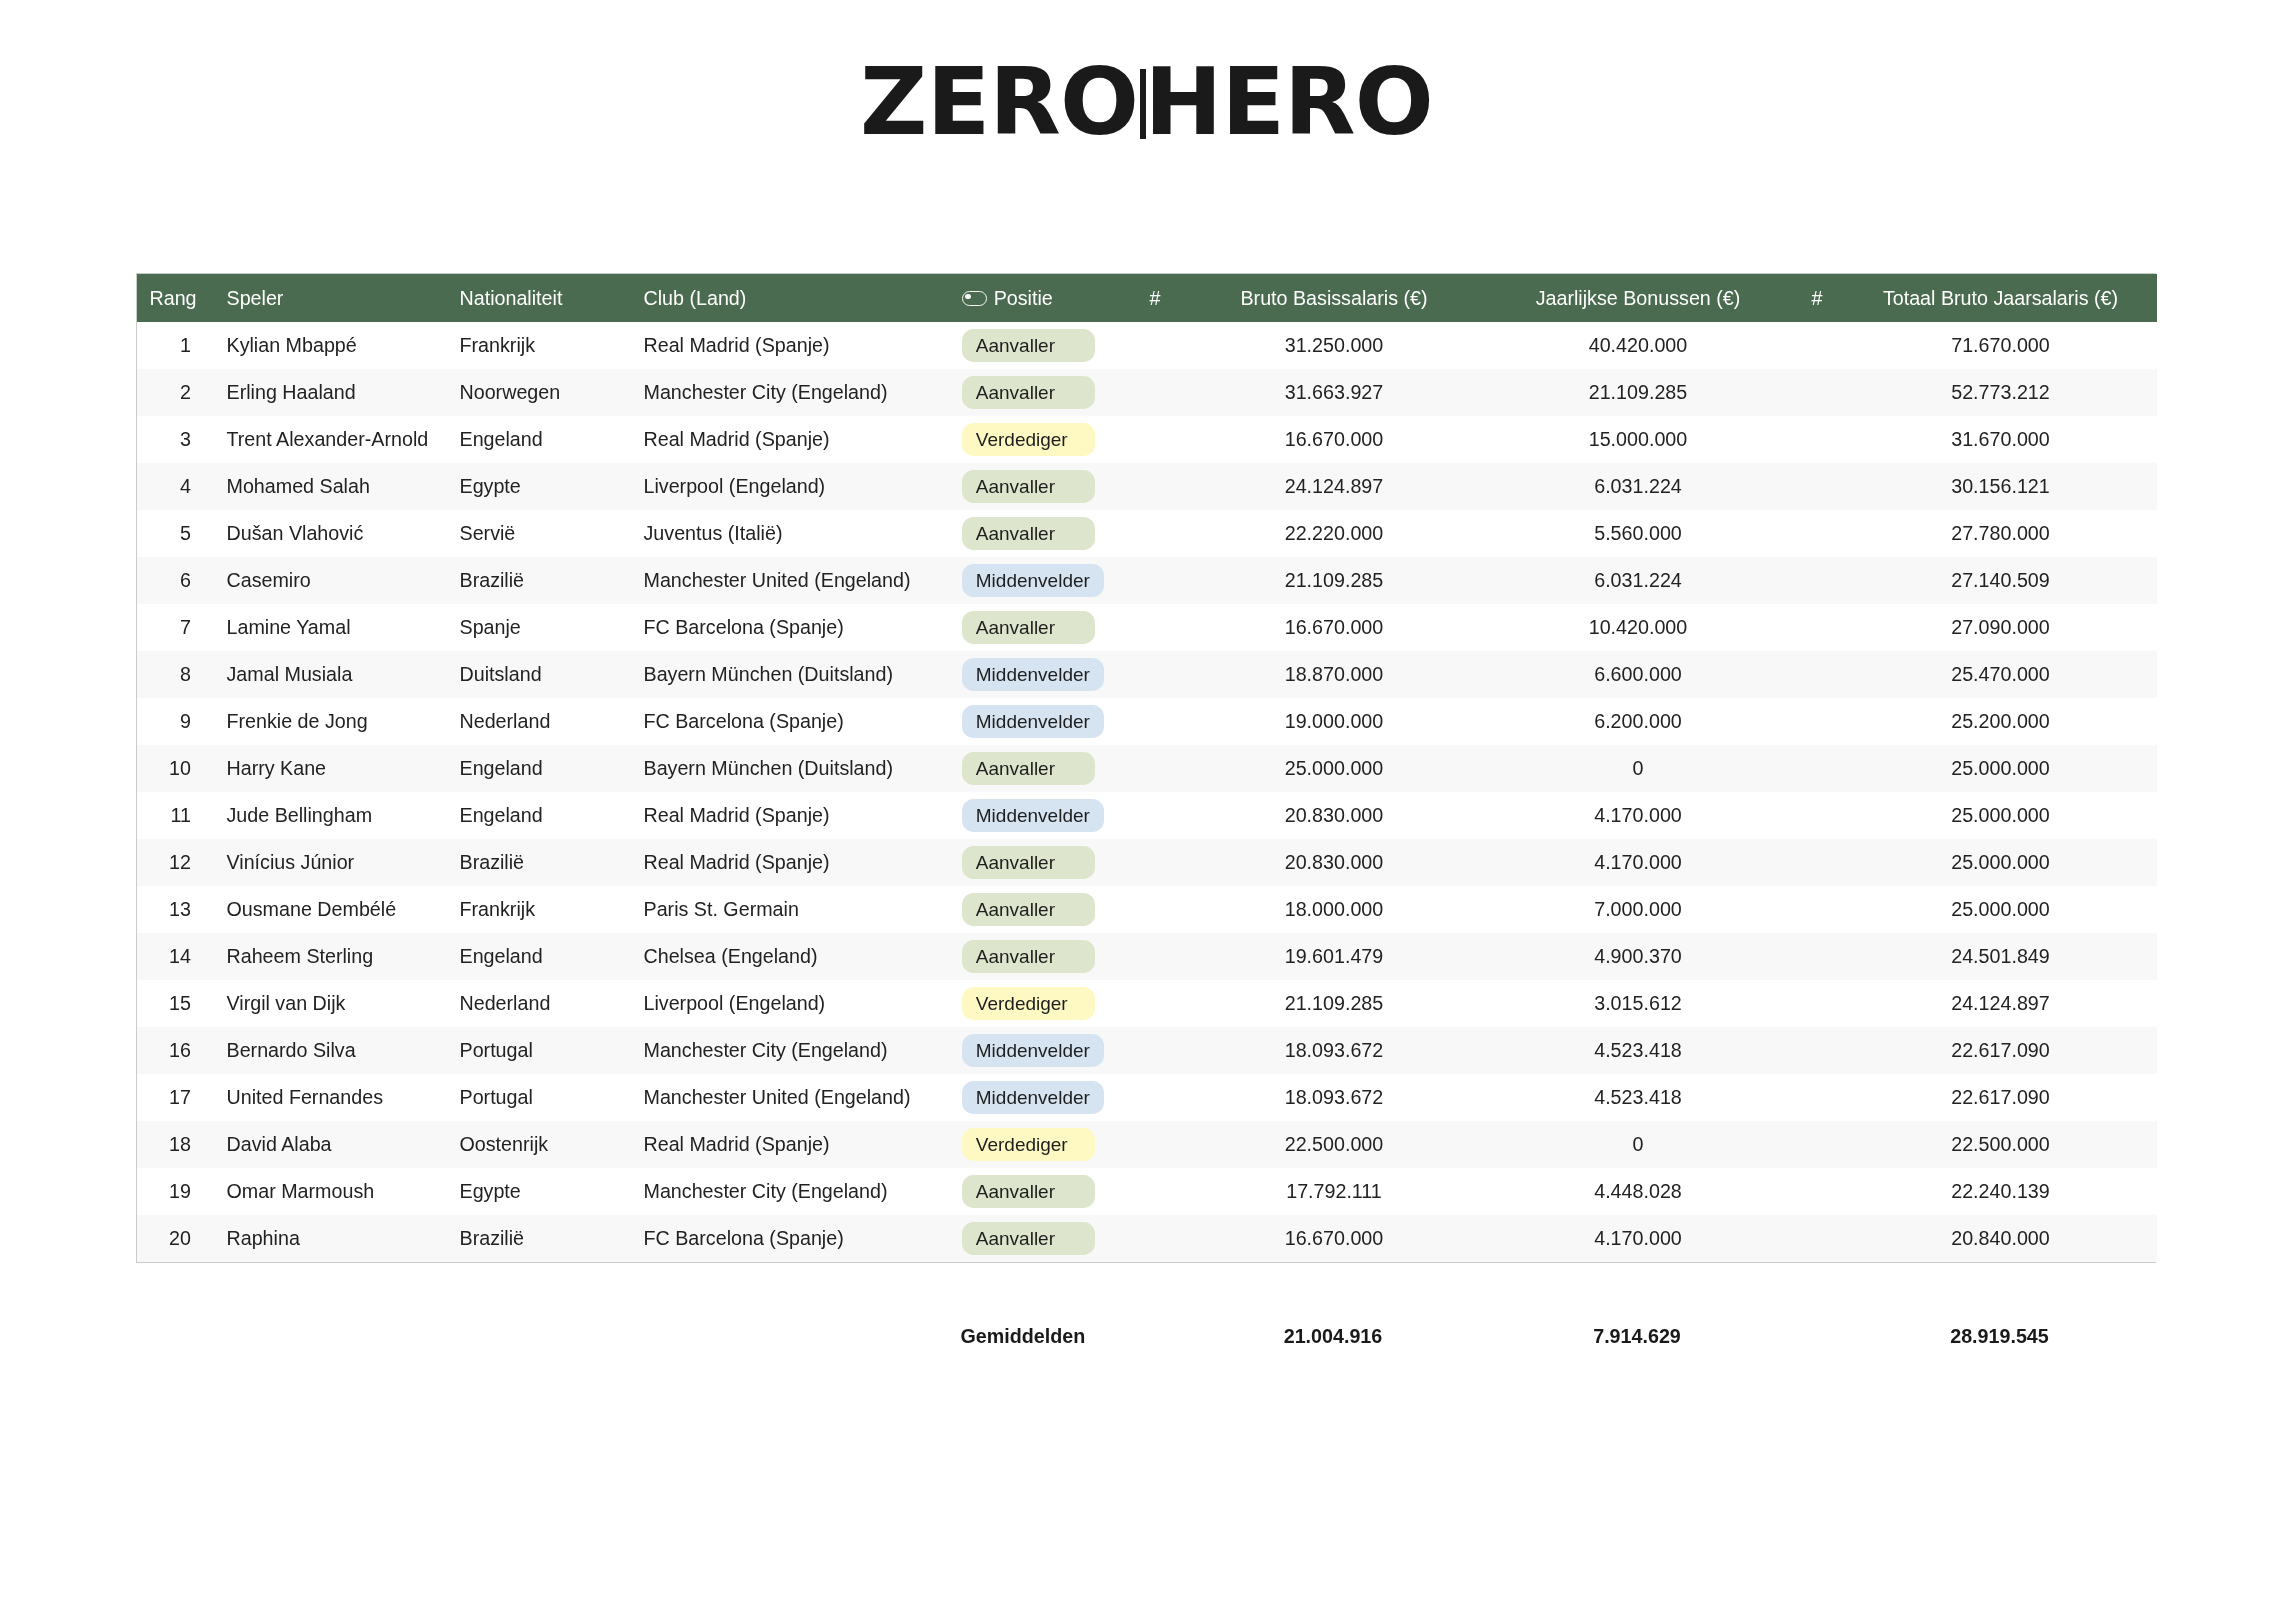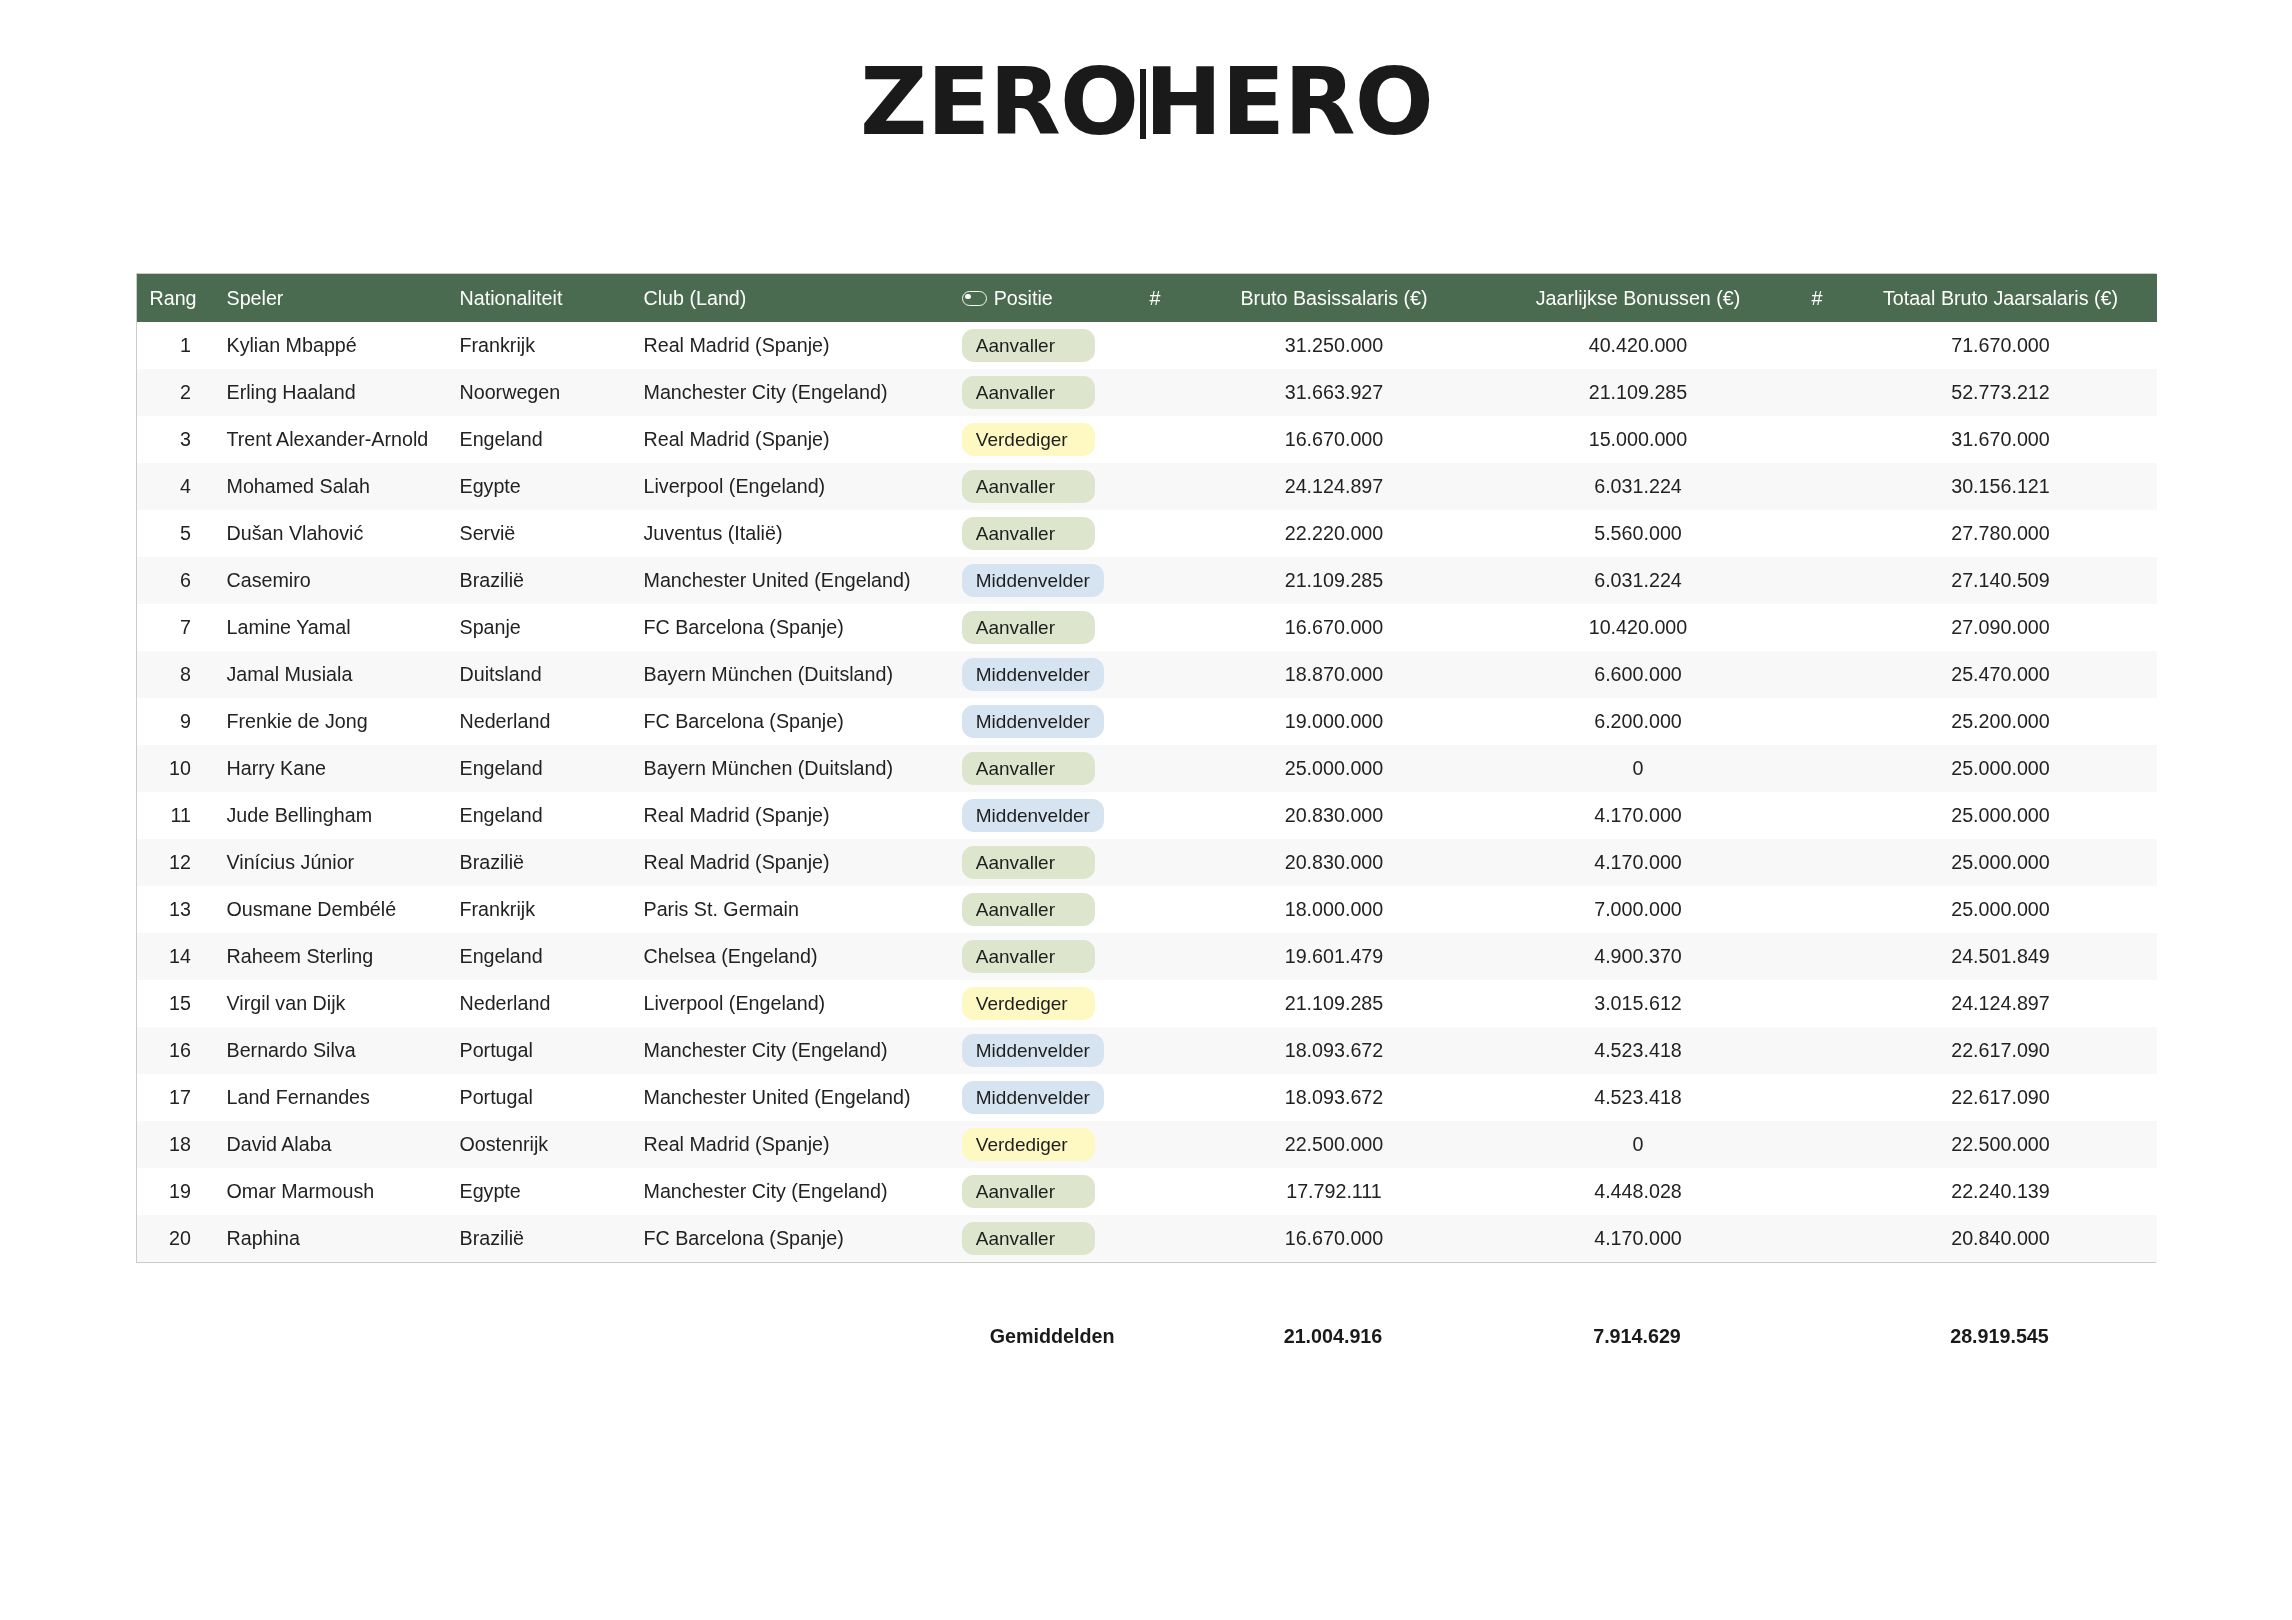--- a/index.html
+++ b/index.html
@@ -159,21 +159,21 @@
     border-collapse: collapse;
     width: 100%;
     table-layout: fixed;
   }
   .averages td {
     height: 48px;
     padding: 0 12.5px;
     vertical-align: middle;
     white-space: nowrap;
   }
-  .avg-label { text-align: right; }
+  .avg-label { text-align: left; }
   .avg-num { text-align: center; }
 </style>
 </head>
 <body>
 
 <div class="page">
 
   <div class="logo-wrap">
     <div class="logo">
       <span class="zero">ZERO</span><span class="bar"></span><span class="hero">HERO</span>
@@ -398,21 +398,21 @@
             <td>Manchester City (Engeland)</td>
             <td><span class="pill middenvelder">Middenvelder</span></td>
             <td></td>
             <td class="td-num">18.093.672</td>
             <td class="td-num">4.523.418</td>
             <td></td>
             <td class="td-num">22.617.090</td>
           </tr>
           <tr>
             <td class="td-rang">17</td>
-            <td>Land Fernandes</td>
+            <td>United Fernandes</td>
             <td>Portugal</td>
             <td>Manchester United (Engeland)</td>
             <td><span class="pill middenvelder">Middenvelder</span></td>
             <td></td>
             <td class="td-num">18.093.672</td>
             <td class="td-num">4.523.418</td>
             <td></td>
             <td class="td-num">22.617.090</td>
           </tr>
           <tr>

